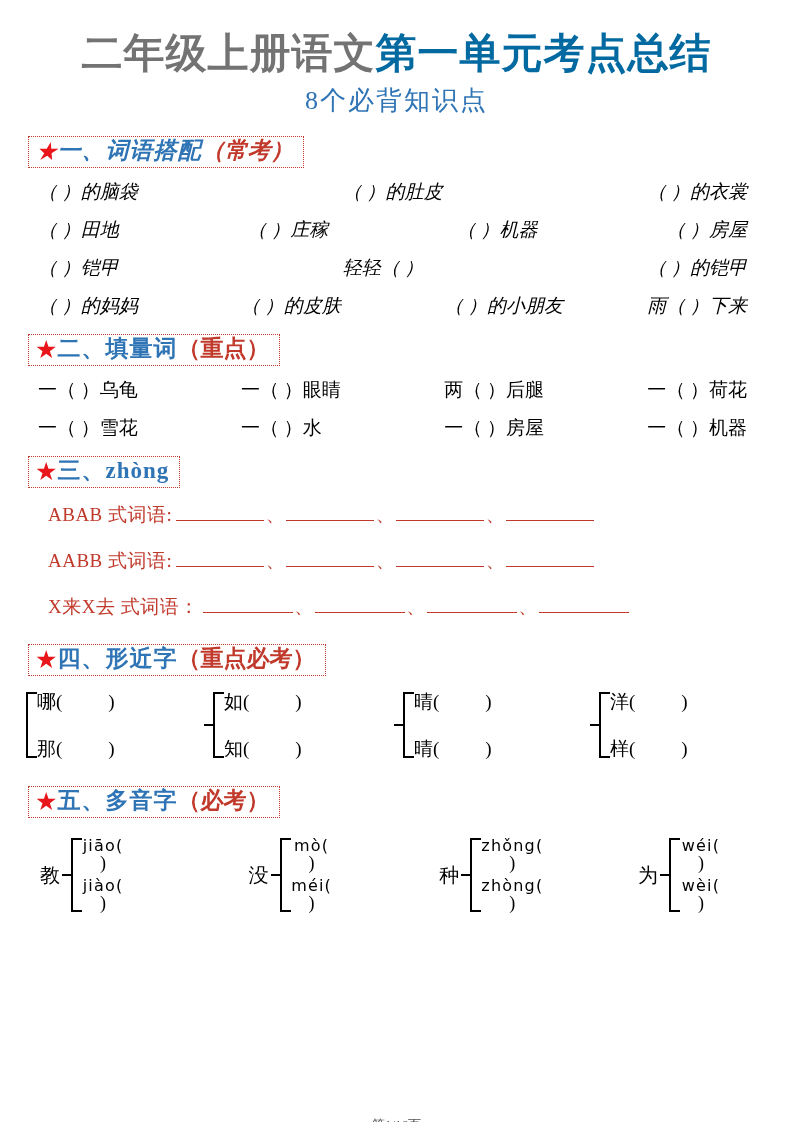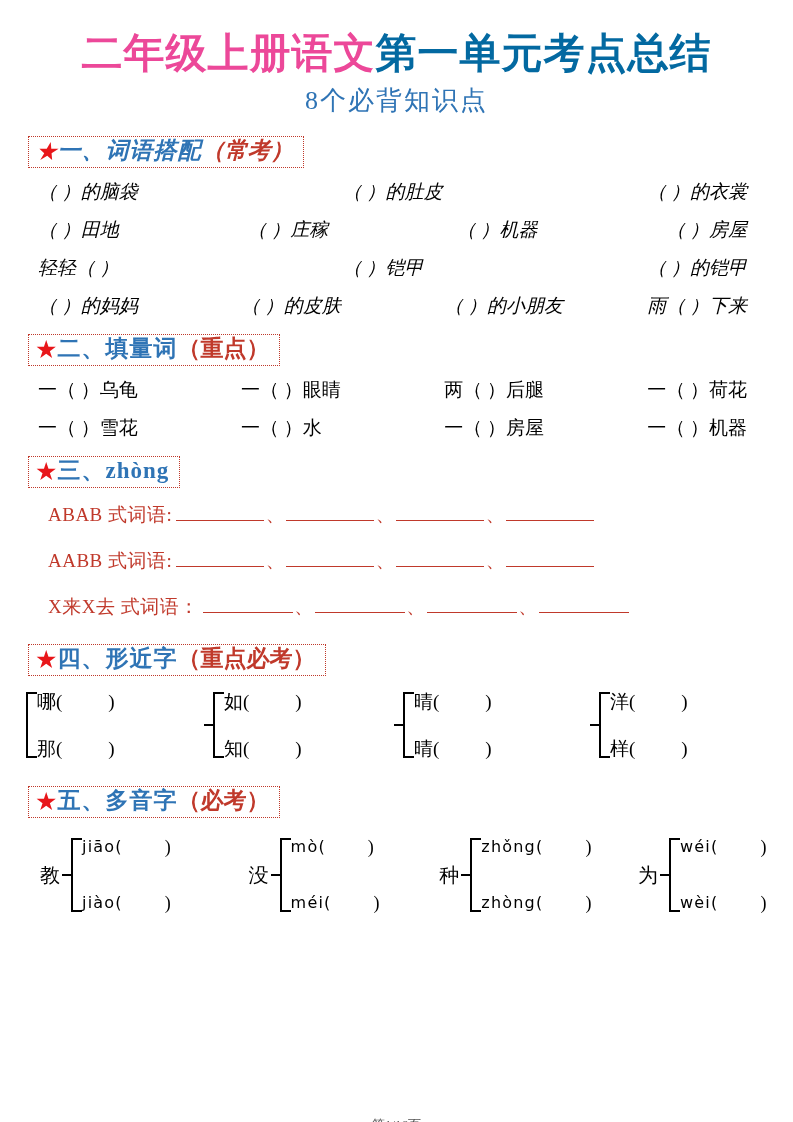--- a/index.html
+++ b/index.html
@@ -19,21 +19,21 @@
   
   .title-block { text-align: center; margin-top: 30px; }
   .title-line {
     font-family: "DejaVu Sans", "Liberation Sans", sans-serif;
     font-weight: bold;
     font-size: 41px;
     letter-spacing: 1px;
     line-height: 1.15;
     white-space: nowrap;
   }
-  .title-black { color: #ec4899; }
+  .title-black { color: #737373; }
   .title-red { color: #0369a1; }
   .subtitle {
     margin-top: 6px;
     font-family: "Liberation Serif", "DejaVu Serif", serif;
     font-size: 26px;
     color: #2f74b5;
     letter-spacing: 2px;
     font-weight: normal;
   }
 
@@ -131,21 +131,21 @@
     margin-top: 20px;
     font-size: 18px;
   }
   .pgroup { display: flex; align-items: center; }
   .pgroup.p1 { width: 210px; }
   .pgroup.p2 { width: 192px; }
   .pgroup.p3 { width: 200px; }
   .pgroup.p4 { width: 150px; }
   .phead { margin-right: 2px; font-size: 20px; }
   .ppairs { display: flex; flex-direction: column; justify-content: space-between; height: 74px; }
-  .ppair { display: flex; align-items: center; line-height: 1; white-space: nowrap; }
+  .ppair { display: flex; align-items: center; line-height: 1; white-space: nowrap; flex-direction: column; }
   .pinyin {
     font-family: "DejaVu Sans", "Liberation Sans", sans-serif;
     font-size: 16px;
     letter-spacing: 1.2px;
   }
   .pgap { display: inline-block; width: 42px; }
   .pbracket {
     width: 11px; height: 74px;
     border-left: 2px solid #000;
     border-top: 2px solid #000;
@@ -185,22 +185,22 @@
         <span class="cell">（      ）的肚皮</span>
         <span class="cell">（      ）的衣裳</span>
       </div>
       <div class="row">
         <span class="cell">（      ）田地</span>
         <span class="cell">（      ）庄稼</span>
         <span class="cell">（      ）机器</span>
         <span class="cell">（      ）房屋</span>
       </div>
       <div class="row">
+        <span class="cell">（      ）铠甲</span>
         <span class="cell">轻轻（      ）</span>
-        <span class="cell">（      ）铠甲</span>
         <span class="cell">（      ）的铠甲</span>
       </div>
       <div class="row">
         <span class="cell">（      ）的妈妈</span>
         <span class="cell">（      ）的皮肤</span>
         <span class="cell">（      ）的小朋友</span>
         <span class="cell">雨（  ）下来</span>
       </div>
     </div>
   </div>

